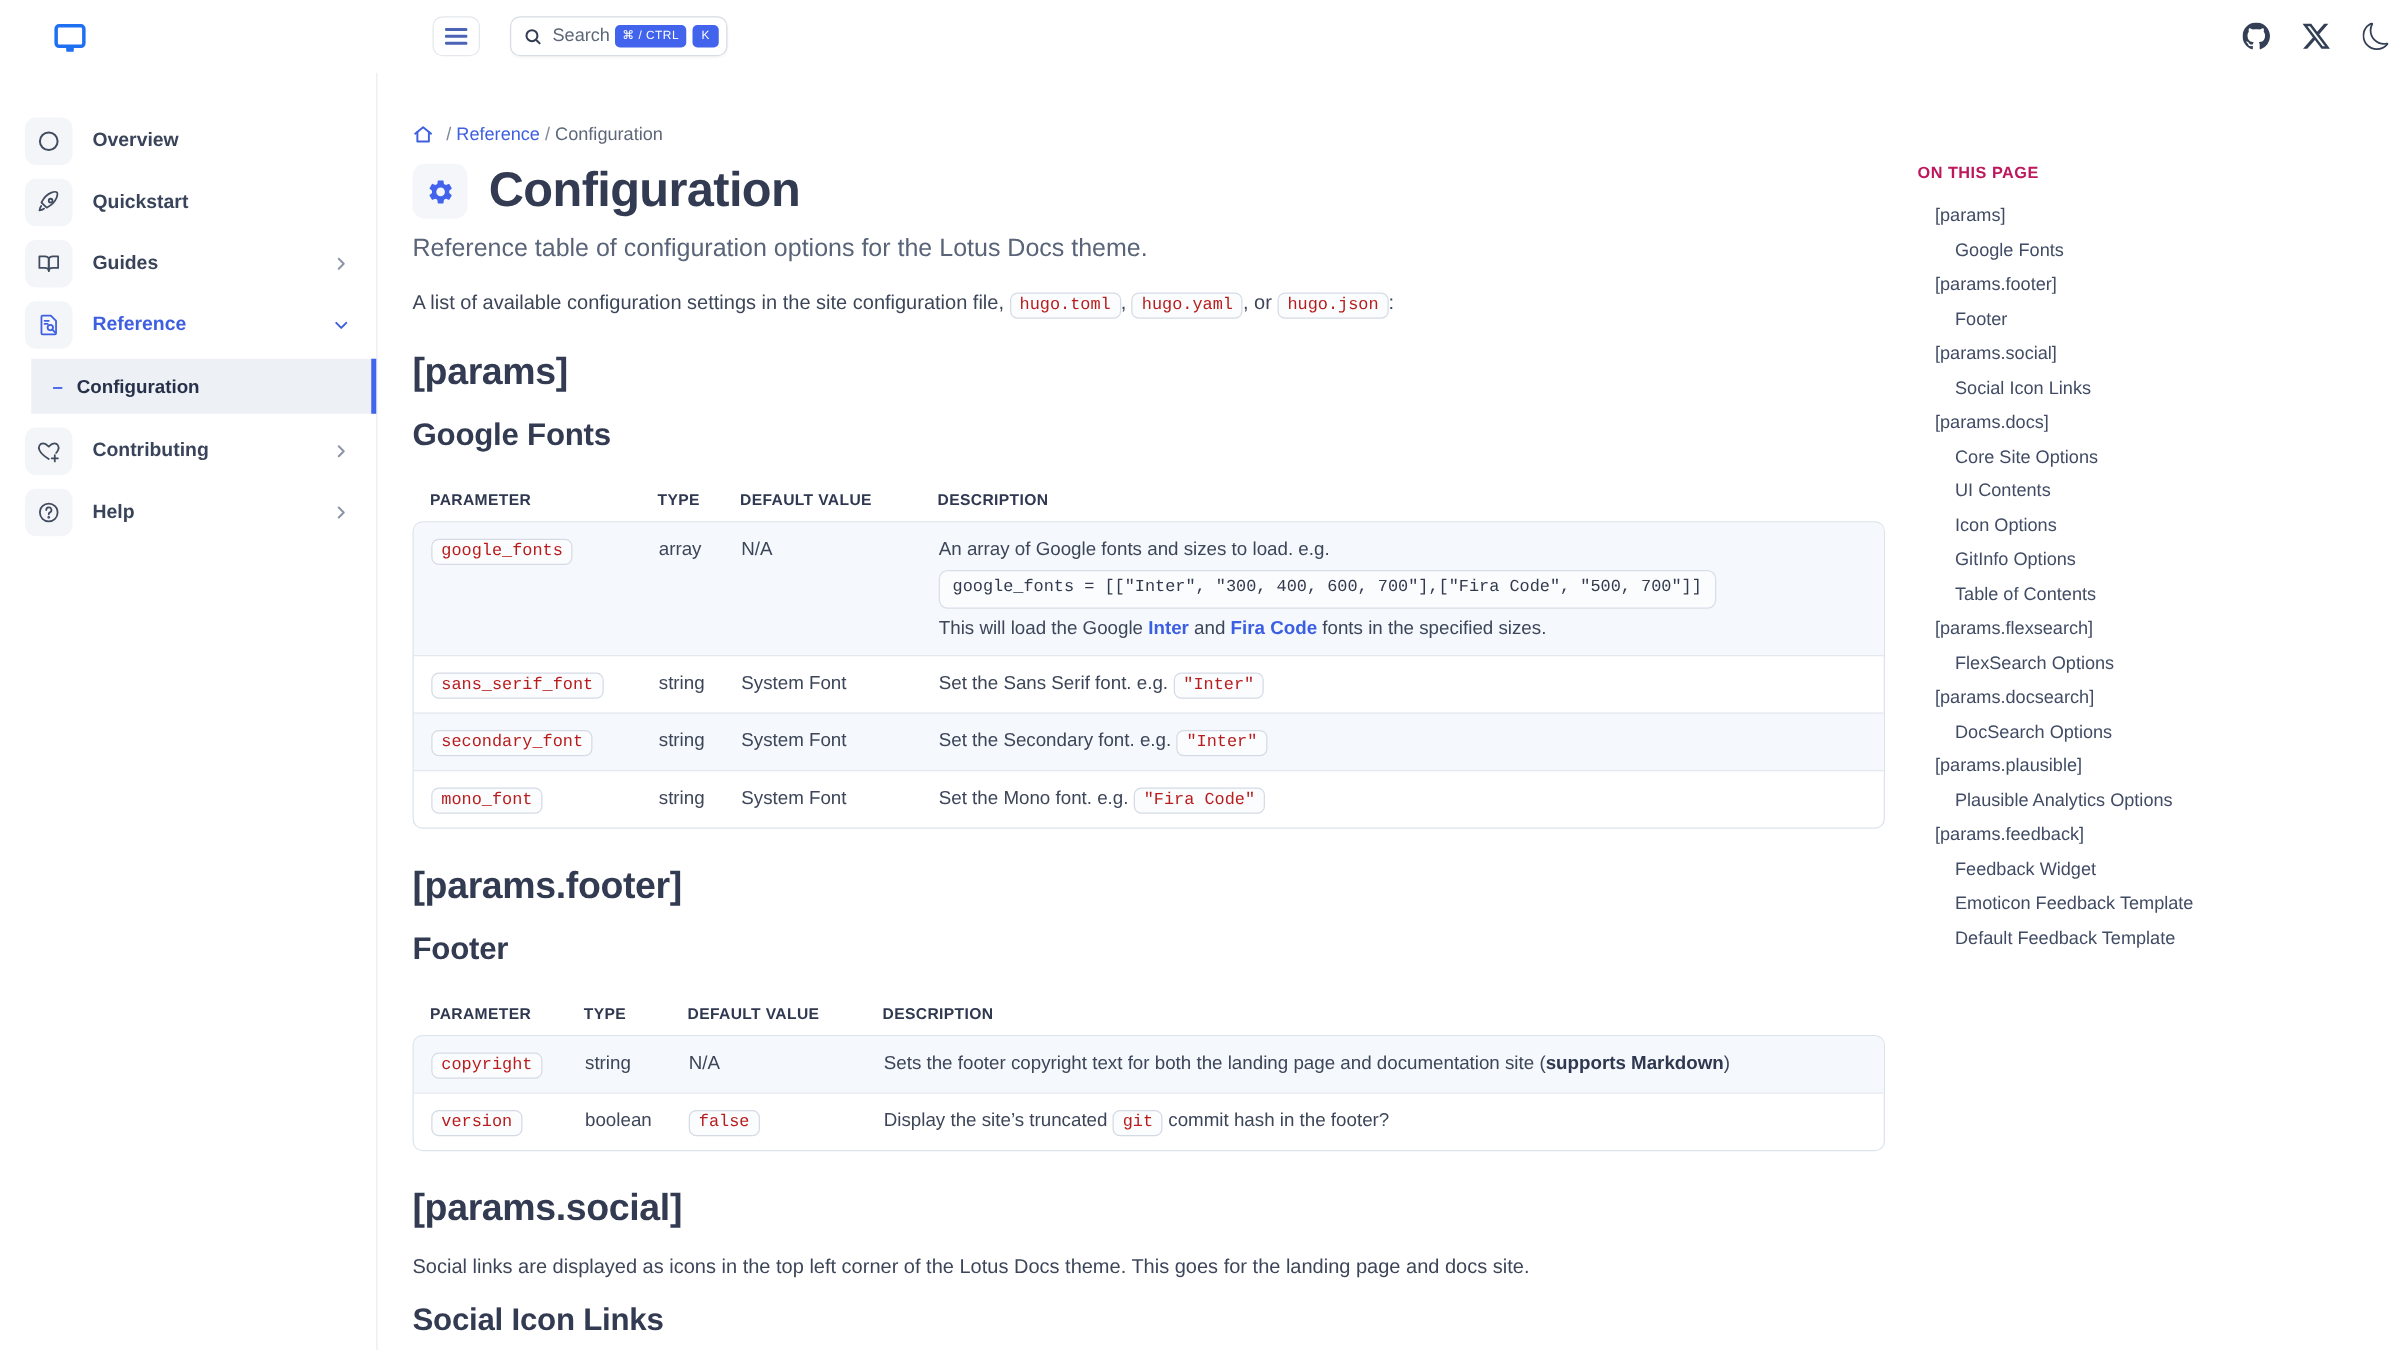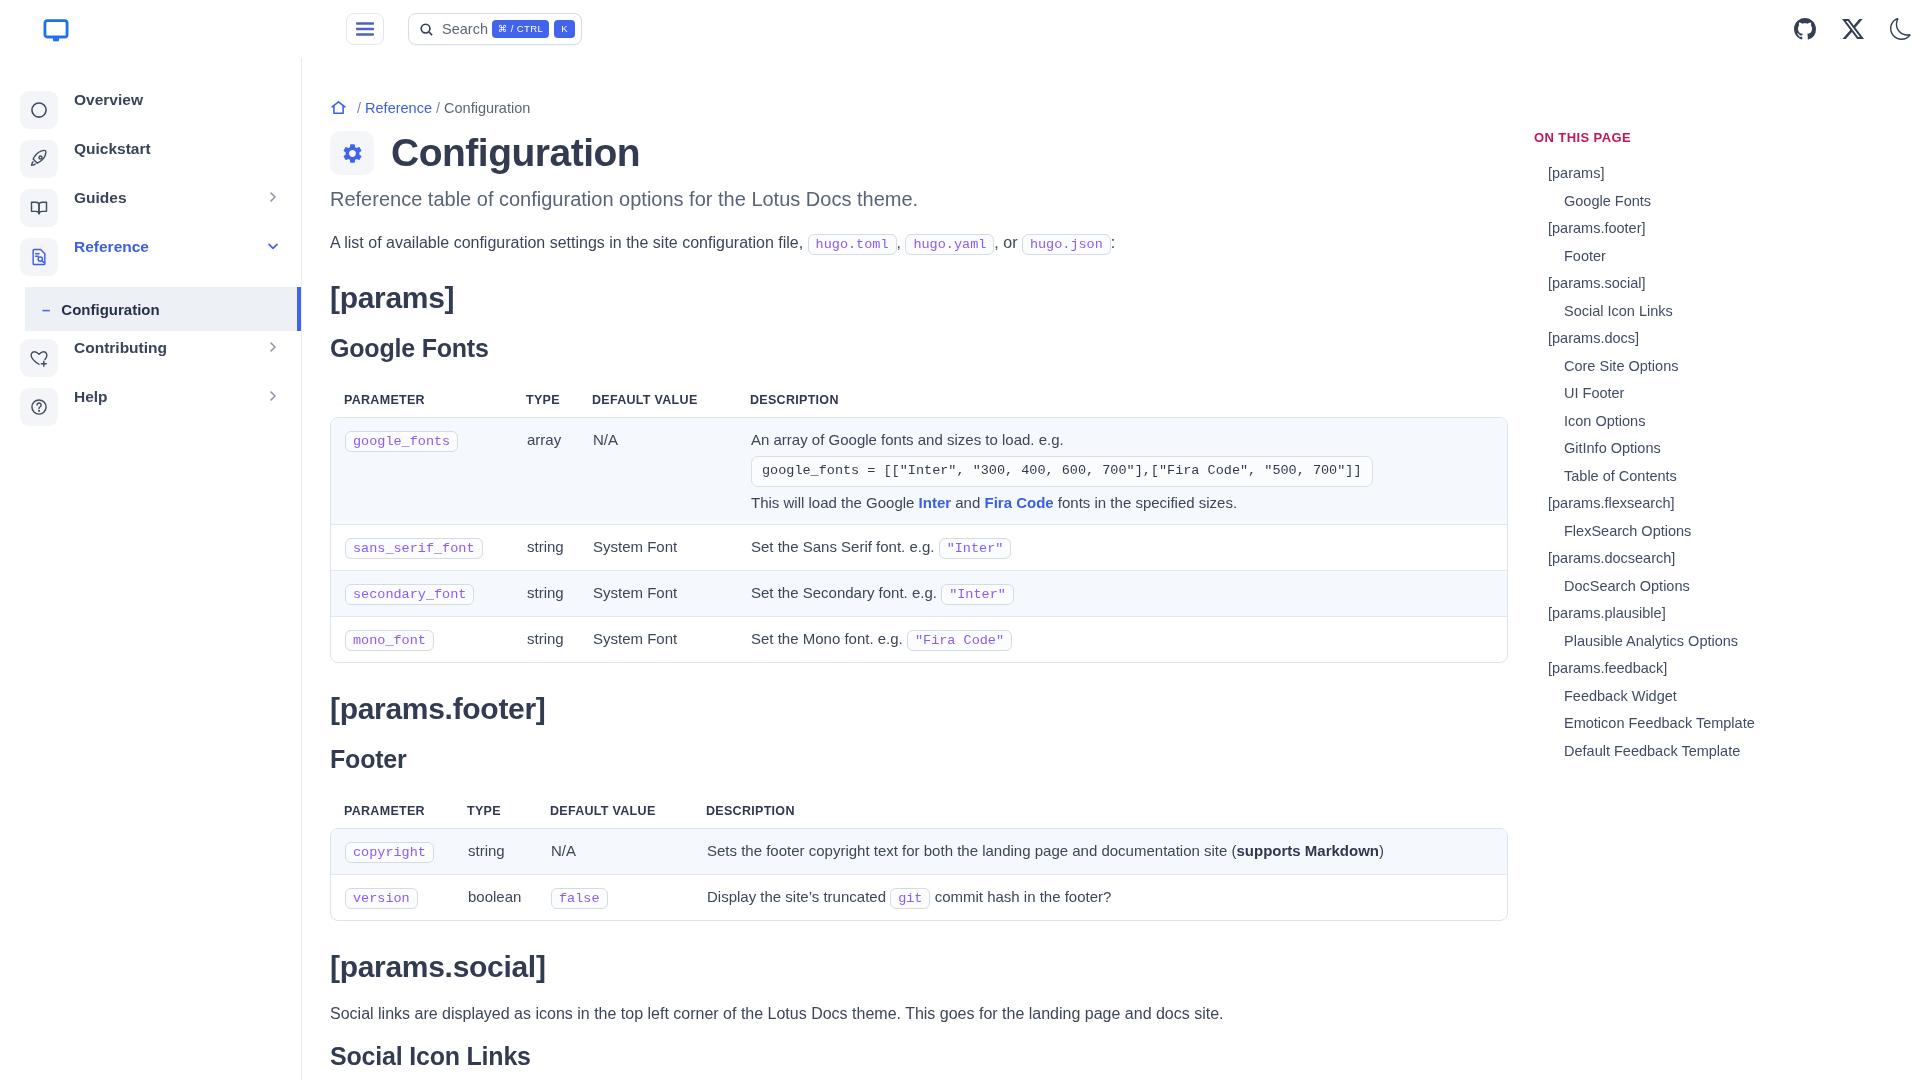--- a/index.html
+++ b/index.html
@@ -19,21 +19,21 @@
   .search-text { font-size:14.5px; color:#5d6778; margin-left:8px; flex:1; }
   .kbd { background:#4263eb; color:#fff; font-size:9.5px; font-weight:400; letter-spacing:.4px;
     border-radius:4px; padding:4px 6px; line-height:1; }
   .kbd + .kbd { margin-left:5px; padding:4px 7px; }
   .header-icons { position:absolute; right:24px; top:18px; display:flex; gap:26px; color:#333f54; }
   .header-icons span { width:22px; height:22px; display:inline-block; cursor:pointer; }
 
   
   .sidebar { position:absolute; top:58px; left:0; width:302px; height:1022px; border-right:1px solid #e9ecf1;
     padding-top:33px; background:#fff; }
-  .side-item { display:flex; height:44px; margin:0 14px 5px 20px; cursor:pointer; }
+  .side-item { display:flex; align-items:center; height:44px; margin:0 14px 5px 20px; cursor:pointer; }
   .side-ibox { width:38px; height:38px; border-radius:9px; background:#f3f5f8; display:flex; align-items:center;
     justify-content:center; color:#414b60; flex:0 0 auto; }
   .side-ibox svg { width:20px; height:20px; }
   .side-label { font-size:15.5px; font-weight:600; color:#39445a; margin-left:16px; }
   .side-chev { margin-left:auto; color:#8b94a6; width:16px; height:16px; margin-right:6px; }
   .side-item.active .side-label, .side-item.active .side-ibox, .side-item.active .side-chev { color:#3e5fe0; }
   .sub-item { display:flex; align-items:center; height:44px; margin:2px 0 8px 25px; background:#edf0f4;
     border-right:4px solid #4263eb; padding-left:17px; cursor:pointer; }
   .sub-dash { color:#4263eb; font-weight:700; font-size:15px; }
   .sub-label { font-size:15px; font-weight:700; color:#27324a; margin-left:11px; }
@@ -52,21 +52,21 @@
   .title-ibox svg { width:23px; height:23px; }
   h1 { font-size:39px; font-weight:800; color:#333b52; margin-left:17px; letter-spacing:-.5px; }
   .subtitle { font-size:20px; color:#596478; margin-top:13px; }
   .intro { font-size:16px; margin-top:23px; color:#3d4659; }
 
   h2 { font-size:30px; font-weight:800; color:#333b52; margin-top:29px; letter-spacing:-.3px; }
   h3 { font-size:25px; font-weight:800; color:#333b52; margin-top:19px; letter-spacing:-.2px; }
   .sec-para { font-size:16px; margin-top:21px; color:#3d4659; }
 
   
-  .chip { font-family:"Liberation Mono", monospace; font-size:13.5px; color:#8b5cf6; background:#fbfcfe;
+  .chip { font-family:"Liberation Mono", monospace; font-size:13.5px; color:#b91c1c; background:#fbfcfe;
     border:1px solid #d5dbe5; border-radius:6px; padding:2px 7px; white-space:nowrap; }
   .codeblock { display:inline-block; font-family:"Liberation Mono", monospace; font-size:13.5px; color:#323a4d;
     background:#fbfcfe; border:1px solid #d9dee8; border-radius:7px; padding:4px 10px; margin:5px 0 4px 0; }
   .lnk { color:#3b5fe3; font-weight:700; cursor:pointer;margin-top:41px; }
   strong { color:#2f3850; }
 
   
   .tbl { margin-top:22px; }
   .tbl-head { display:grid; grid-template-columns:var(--cols); }
   .tbl-head > div { font-size:12.5px; font-weight:700; letter-spacing:.3px; color:#2f3850; padding:8px 14px 10px 14px; }
@@ -306,21 +306,21 @@
     <div class="toc-title">ON THIS PAGE</div>
     <div class="toc-items" id="toc-items">
         <div class="toc-item lvl1">[params]</div>
         <div class="toc-item lvl2">Google Fonts</div>
         <div class="toc-item lvl1">[params.footer]</div>
         <div class="toc-item lvl2">Footer</div>
         <div class="toc-item lvl1">[params.social]</div>
         <div class="toc-item lvl2">Social Icon Links</div>
         <div class="toc-item lvl1">[params.docs]</div>
         <div class="toc-item lvl2">Core Site Options</div>
-        <div class="toc-item lvl2">UI Footer</div>
+        <div class="toc-item lvl2">UI Contents</div>
         <div class="toc-item lvl2">Icon Options</div>
         <div class="toc-item lvl2">GitInfo Options</div>
         <div class="toc-item lvl2">Table of Contents</div>
         <div class="toc-item lvl1">[params.flexsearch]</div>
         <div class="toc-item lvl2">FlexSearch Options</div>
         <div class="toc-item lvl1">[params.docsearch]</div>
         <div class="toc-item lvl2">DocSearch Options</div>
         <div class="toc-item lvl1">[params.plausible]</div>
         <div class="toc-item lvl2">Plausible Analytics Options</div>
         <div class="toc-item lvl1">[params.feedback]</div>

